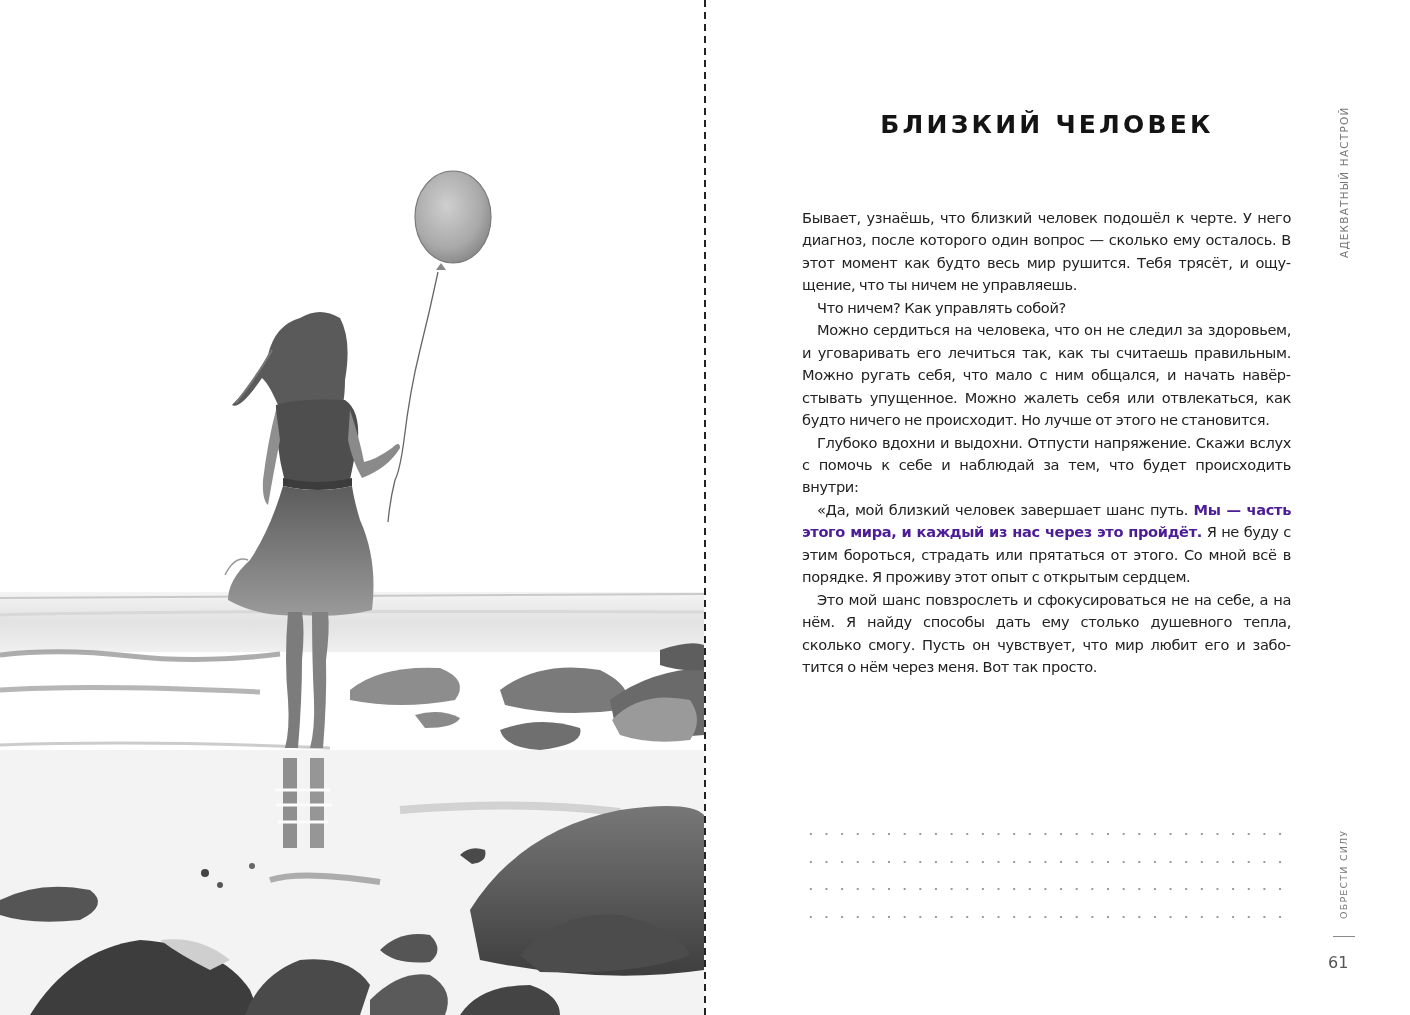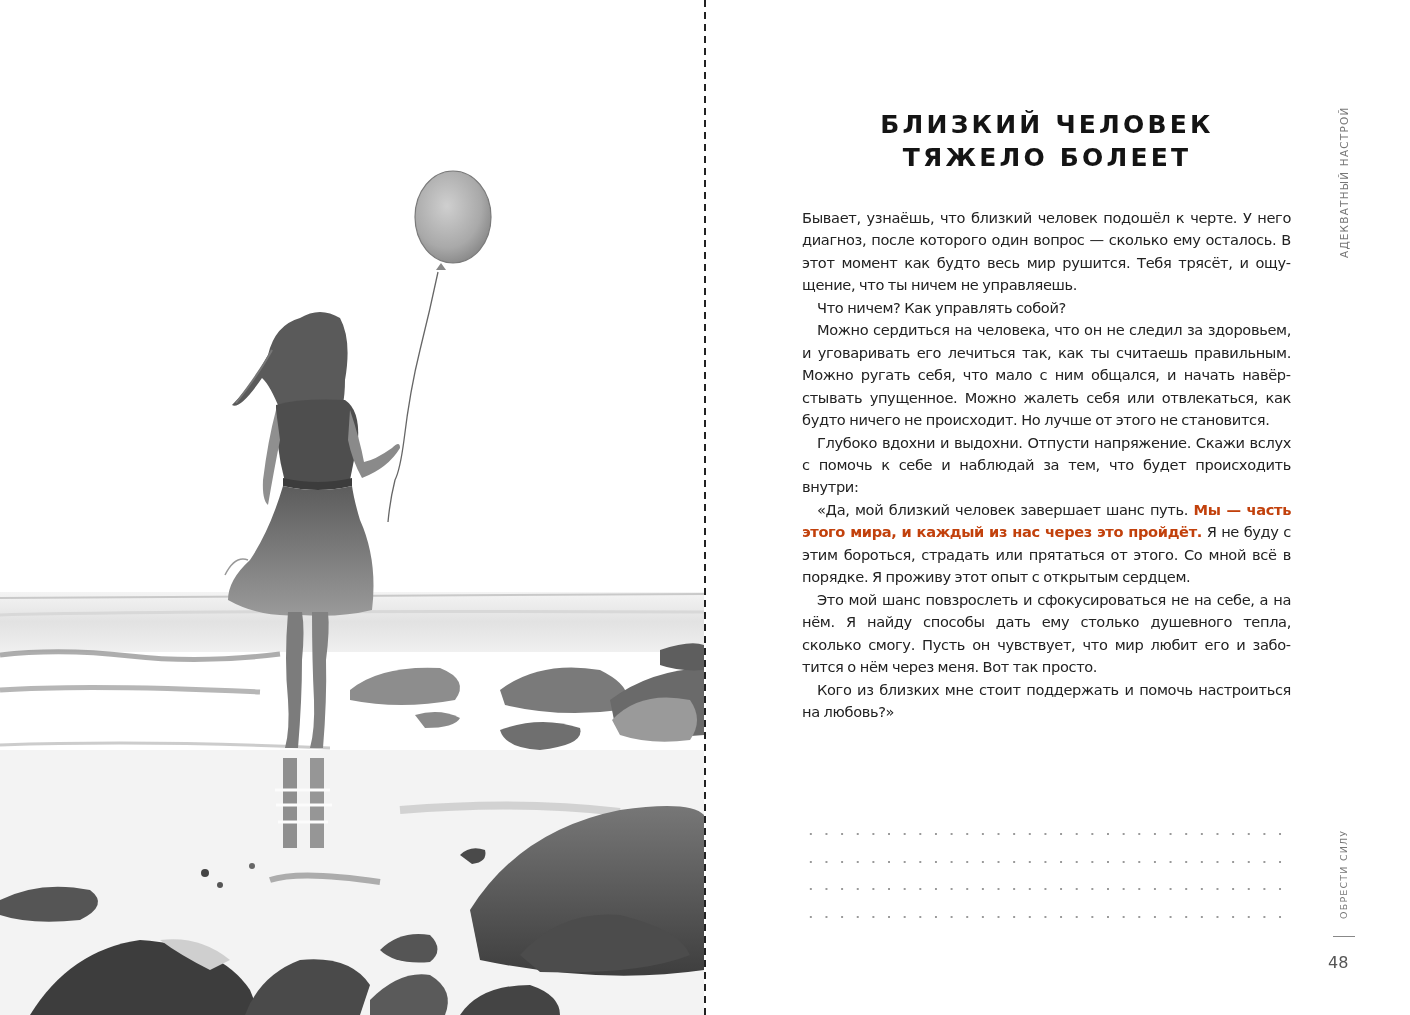--- a/index.html
+++ b/index.html
@@ -14,21 +14,21 @@
   .right-page { position: absolute; left: 706px; top: 0; width: 704px; height: 956px; }
 
   .title { position: absolute; left: 96px; width: 690px; top: 108px; width: 490px; text-align: center;
     font-family: "DejaVu Sans", sans-serif; font-weight: bold; font-size: 25px; letter-spacing: 3.2px; line-height: 33px; color: #141414; }
 
   .body-text { position: absolute; left: 96px; top: 207px; width: 489px;
     font-family: "DejaVu Sans", sans-serif; font-size: 14.6px; line-height: 22.45px; color: #222;
     text-align: justify; hyphens: manual; letter-spacing: -0.35px; word-spacing: -0.5px; }
   .body-text p { margin: 0; text-indent: 15px; }
   .body-text p.first { text-indent: 0; }
-  .body-text b { font-weight: bold; color: #c2410c; }
+  .body-text b { font-weight: bold; color: #4c1d95; }
 
   .notes { position: absolute; left: 97px; top: 828px; width: 488px; }
   .note-line { height: 27.6px; position: relative; }
   .note-line::after { content: ""; position: absolute; left: 0; right: 0; top: 5px; height: 2px;
     background-image: radial-gradient(circle, #9a9a9a 0.9px, transparent 1.1px);
     background-size: 15.65px 2px; background-repeat: repeat-x; }
 
   .side-label { position: absolute; font-family: "DejaVu Sans", sans-serif; font-size: 10.5px; letter-spacing: 1.2px; color: #777;
     transform: rotate(-90deg); transform-origin: left top; white-space: nowrap; }
   .side-label.top { left: 632px; top: 258px; }
@@ -136,37 +136,35 @@
       <path d="M312 612 Q312 660 314 700 Q315 730 310 748 L323 748 Q327 700 326 660 Q330 630 328 612 Z" fill="#828282"></path>
     </g>
   </svg>
 </div>
 
 <div class="divider"></div>
 
 <div class="right-page">
   <h1 class="title" style="margin:0;">
     <span>БЛИЗКИЙ ЧЕЛОВЕК</span><br>
-    <span>ТЯЖЕЛО БОЛЕЕТ</span>
   </h1>
 
   <div class="body-text">
     <p class="first">Бывает, узнаёшь, что близкий человек подошёл к черте. У него диагноз, после которого один вопрос — сколько ему осталось. В этот момент как будто весь мир рушится. Тебя трясёт, и ощу­щение, что ты ничем не управляешь.</p>
     <p>Что ничем? Как управлять собой?</p>
     <p>Можно сердиться на человека, что он не следил за здоровьем, и уговаривать его лечиться так, как ты считаешь правильным. Можно ругать себя, что мало с ним общался, и начать навёр­стывать упущенное. Можно жалеть себя или отвлекаться, как будто ничего не происходит. Но лучше от этого не становится.</p>
     <p>Глубоко вдохни и выдохни. Отпусти напряжение. Скажи вслух с помочь к себе и наблюдай за тем, что будет происходить внутри:</p>
     <p><span>«Да, мой близкий человек завершает шанс путь. </span><b>Мы — часть этого мира, и каждый из нас через это пройдёт.</b><span> Я не буду с этим бороться, страдать или прятаться от этого. Со мной всё в порядке. Я проживу этот опыт с открытым сердцем.</span></p>
     <p>Это мой шанс повзрослеть и сфокусироваться не на себе, а на нём. Я найду способы дать ему столько душевного тепла, сколько смогу. Пусть он чувствует, что мир любит его и забо­тится о нём через меня. Вот так просто.</p>
-    <p>Кого из близких мне стоит поддержать и помочь настроиться на любовь?»</p>
   </div>
 
   <div class="notes">
     <div class="note-line"></div>
     <div class="note-line"></div>
     <div class="note-line"></div>
     <div class="note-line"></div>
   </div>
 
   <div class="side-label top">АДЕКВАТНЫЙ НАСТРОЙ</div>
   <div class="side-label bottom">ОБРЕСТИ СИЛУ</div>
   <div class="page-rule"></div>
-  <div class="page-num">48</div>
+  <div class="page-num">61</div>
 </div>
 
 </body></html>

